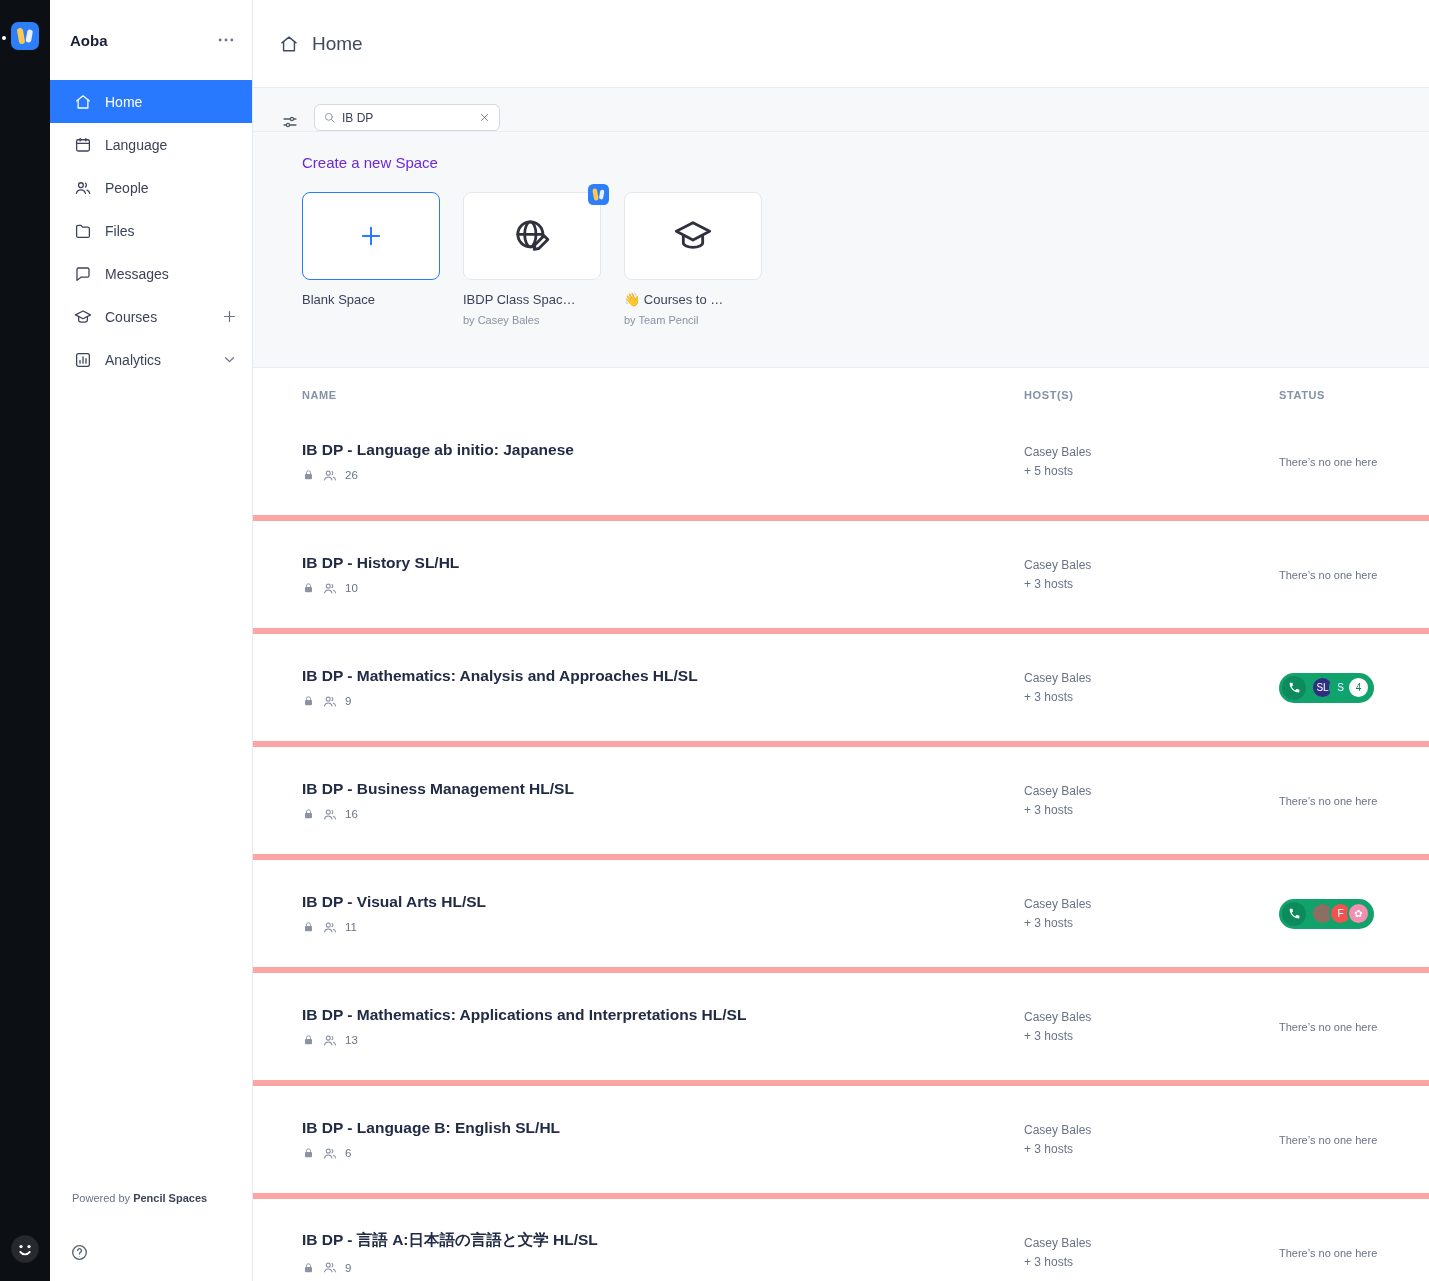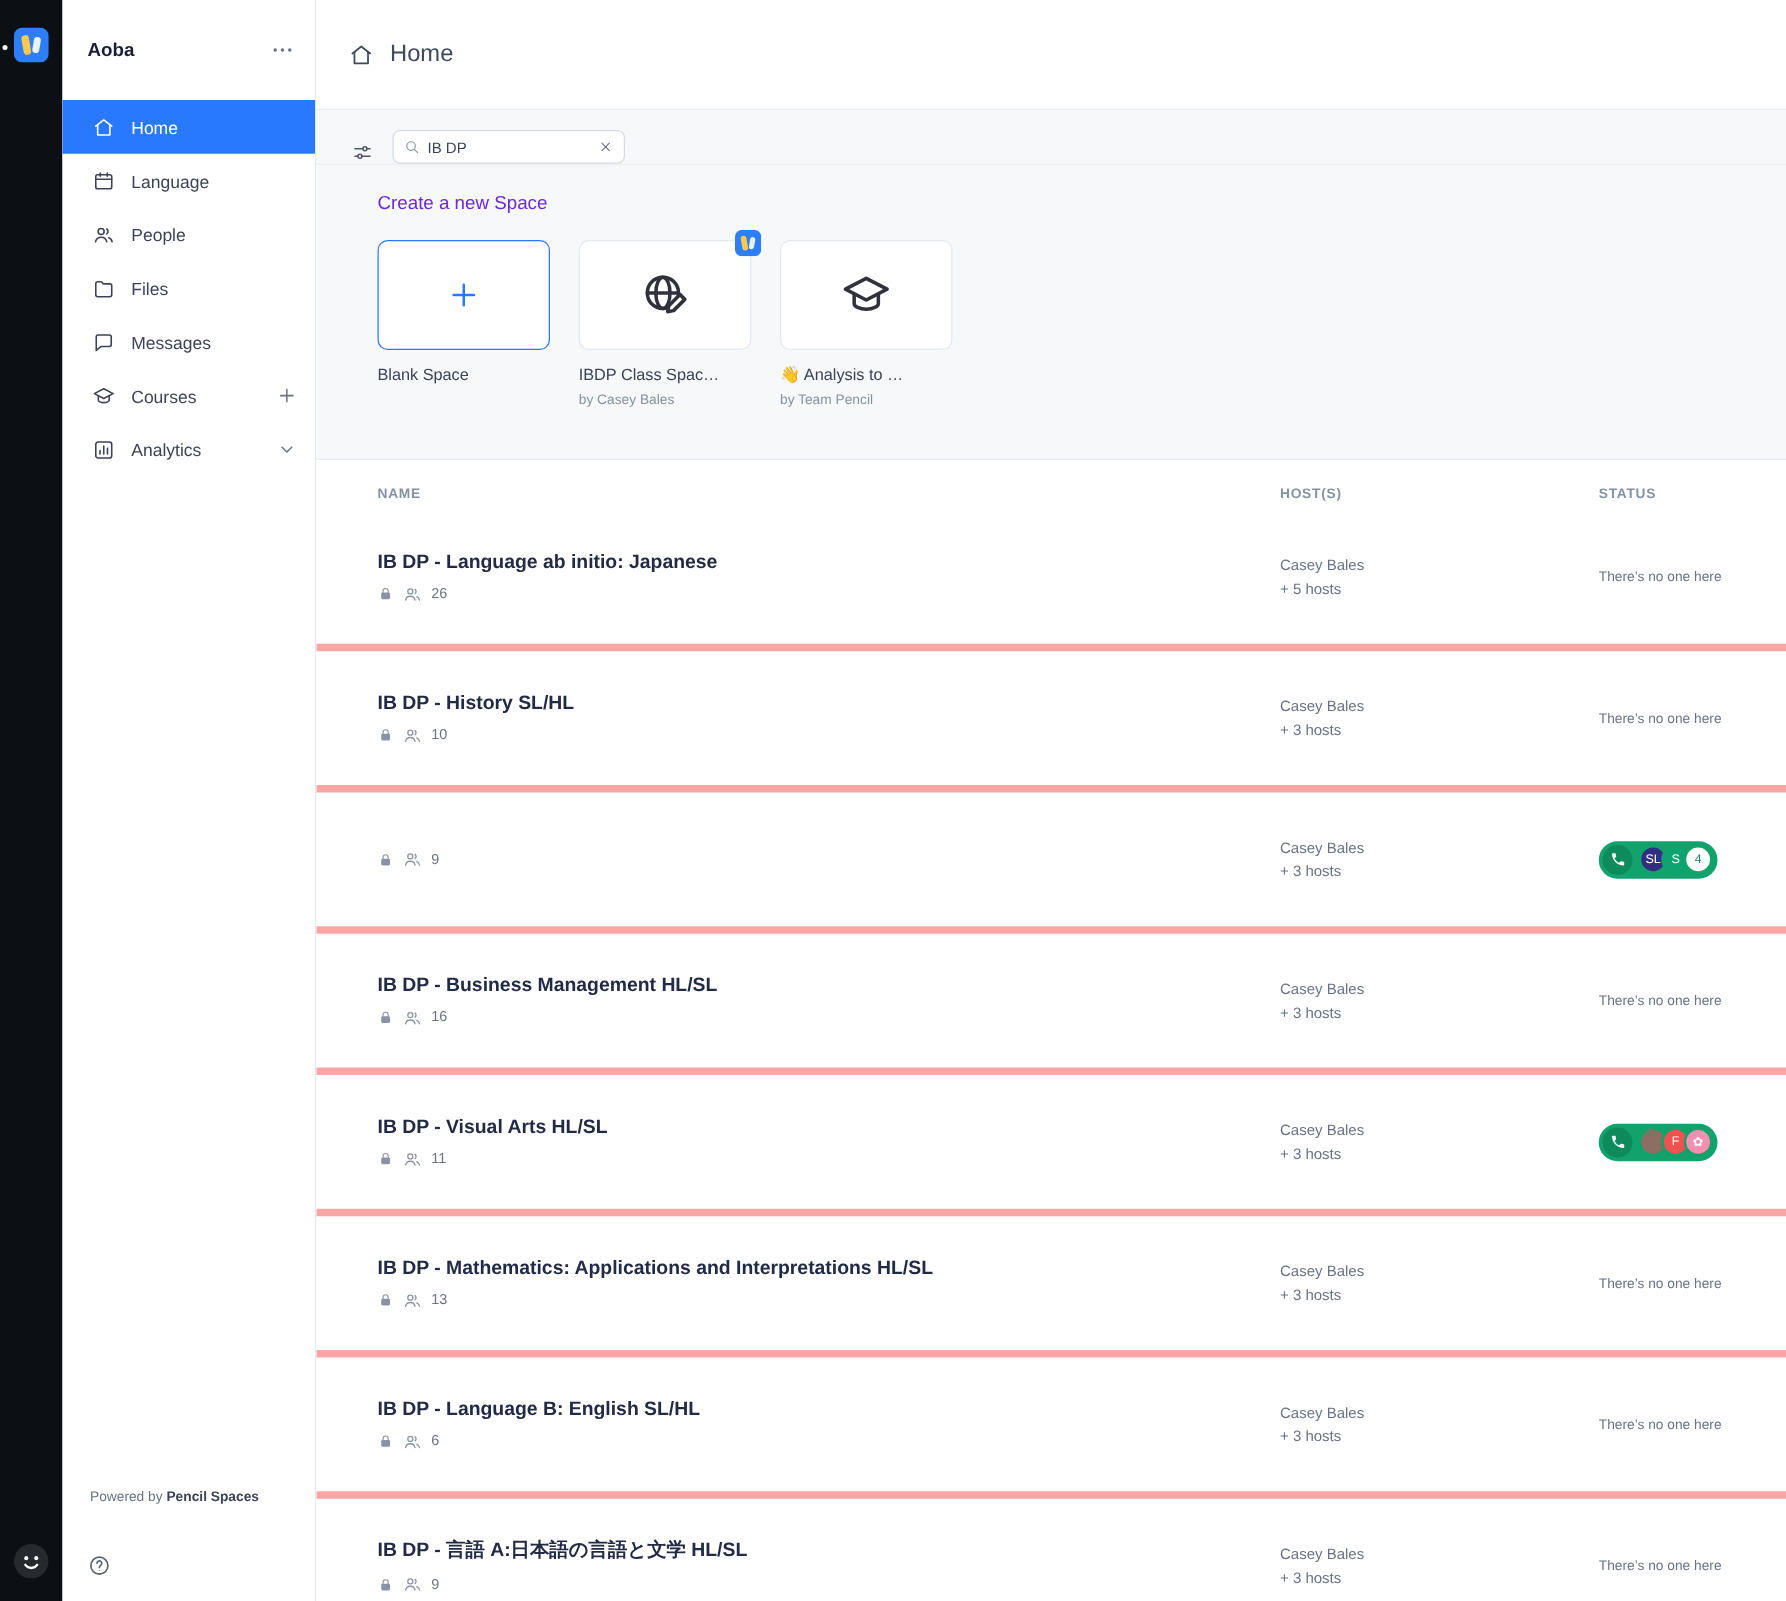--- a/index.html
+++ b/index.html
@@ -288,21 +288,21 @@
   </div>
             <div class="card-wrap">
     <div class="card">
       <span class="card-icon">
                   <svg viewBox="0 0 24 24">
                     <path d="M12 4 2 9.2l10 5.2 10-5.2L12 4z"></path>
                     <path d="M6.2 11.8v4.4c0 1.3 2.6 2.6 5.8 2.6s5.8-1.3 5.8-2.6v-4.4"></path>
                   </svg>
                 </span>
     </div>
-    <div class="card-label">👋 Analysis to …</div>
+    <div class="card-label">👋 Courses to …</div>
     <div class="card-byline">by Team Pencil</div>
   </div>
           </div>
       </div>
     </div>
 
     <div class="table">
       <div class="thead">
         <span class="th">NAME</span>
         <span class="th">HOST(S)</span>
@@ -356,20 +356,21 @@
       </div>
     </div>
     <div class="host-cell">
       <div>Casey Bales</div>
       <div>+ 3 hosts</div>
     </div>
     <div class="status-cell"><span>There’s no one here</span></div>
   </div>
           <div class="row">
     <div class="name-cell">
+      <div class="space-title">IB DP - Mathematics: Analysis and Approaches HL/SL</div>
       <div class="space-meta">
         <span class="micon-lock">
           <svg viewBox="0 0 24 24">
             <path d="M8.2 10V8a3.8 3.8 0 017.6 0v2"></path>
             <rect x="5.5" y="10" width="13" height="10" rx="2" fill="currentColor" stroke="none"></rect>
           </svg>
         </span>
         <span class="micon-people">
           <svg viewBox="0 0 24 24">
             <circle cx="9.2" cy="8.2" r="3.2"></circle>

